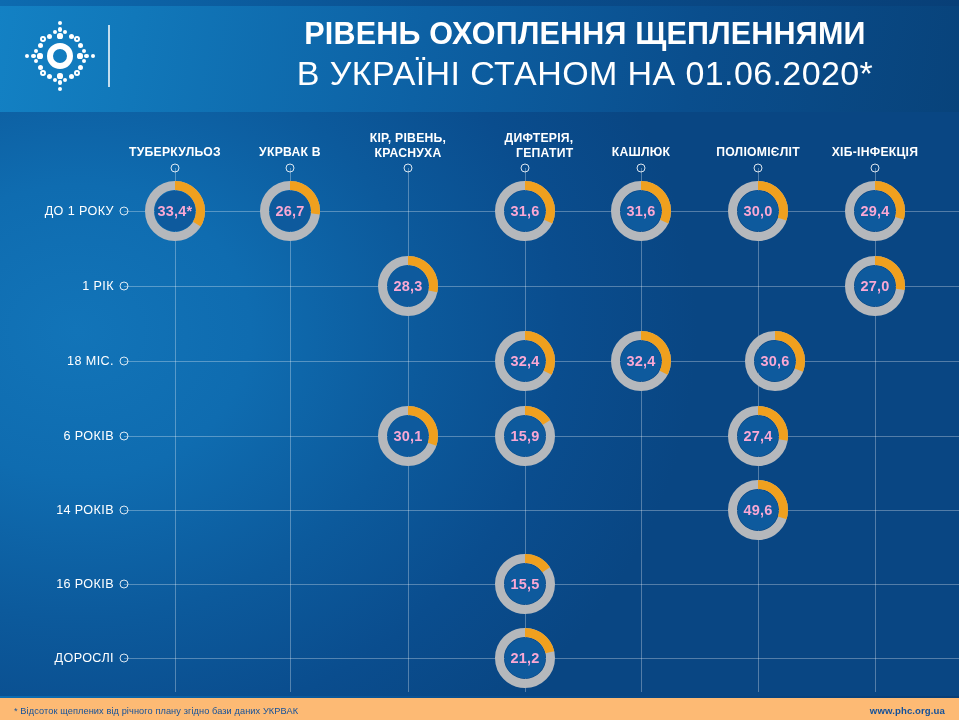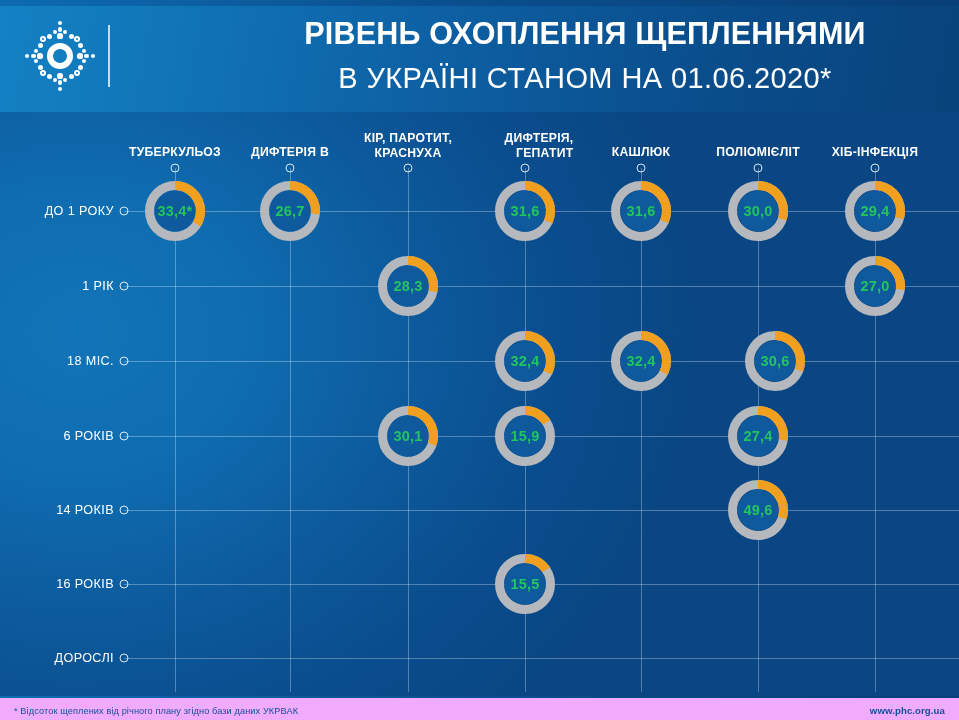--- a/index.html
+++ b/index.html
@@ -20,21 +20,21 @@
   .bg-top-strip {
     position:absolute; left:0; top:0; width:959px; height:6px;
     background:linear-gradient(90deg,#0d6bb0 0%,#0a4e8e 48%,#083f77 100%);
   }
   .header-band {
     position:absolute; left:0; top:0; width:959px; height:112px;
     background:linear-gradient(100deg,#1381c4 0%,#1178ba 14%,#0d61a4 44%,#0a4e8d 72%,#08437b 100%);
   }
   .footer-band {
     position:absolute; left:0; bottom:0; width:959px; height:22px;
-    background:#f0abfc;
+    background:#fdba74;
   }
   .footer-rule {
     position:absolute; left:0; bottom:22px; width:959px; height:2px;
     background:linear-gradient(90deg,#0d6cb1 0%,#0a4e8e 50%,#083e76 100%);
   }
 
   
   .logo { position:absolute; left:18px; top:14px; display:flex; align-items:center; gap:0px; }
   .logo-mark { position:relative; width:84px; height:84px; }
   .logo-dot { position:absolute; border-radius:50%; background:#ffffff; }
@@ -55,22 +55,22 @@
     letter-spacing:.4px;
   }
 
   
   .title-block { position:absolute; right:24px; top:16px; text-align:right; width:700px; }
   .title-1 {
     color:#ffffff; font-weight:bold; font-size:30.5px; letter-spacing:.2px;
     line-height:1.13; white-space:nowrap; text-align:center;
   }
   .title-2 {
-    color:#ffffff; font-weight:normal; font-size:29px; letter-spacing:.4px;
-    line-height:1.2; white-space:nowrap; text-align:center; margin-top:11px;
+    color:#ffffff; font-weight:normal; font-size:34px; letter-spacing:.4px;
+    line-height:1.2; white-space:nowrap; text-align:center; margin-top:3px;
   }
 
   
   .grid-layer { position:absolute; inset:0; }
   .vline {
     position:absolute; width:1px; top:168px; height:524px;
     background:rgba(255,255,255,.30);
   }
   .hline {
     position:absolute; height:1px; left:124px; right:0;
@@ -101,21 +101,21 @@
 
   
   .donut {
     position:absolute; width:66px; height:66px;
     transform:translate(-50%,-50%);
   }
   .donut svg { display:block; width:66px; height:66px; }
   .donut-val {
     position:absolute; left:0; top:0; width:66px; height:66px;
     display:flex; align-items:center; justify-content:center;
-    color:#22c55e; font-weight:bold; font-size:14.5px; letter-spacing:.2px;
+    color:#f9a8d4; font-weight:bold; font-size:14.5px; letter-spacing:.2px;
   }
 
   
   .foot-note {
     position:absolute; left:14px; bottom:4px;
     color:#13519a; font-size:9.2px; letter-spacing:.1px;
   }
   .foot-url {
     position:absolute; right:14px; bottom:4px;
     color:#13519a; font-size:9.6px; font-weight:bold; letter-spacing:.1px;
@@ -202,24 +202,24 @@
       <div class="hline" style="top: 584px;"></div>
       <div class="rowtip" style="top: 584px;"></div>
       <div class="hline" style="top: 658px;"></div>
       <div class="rowtip" style="top: 658px;"></div>
     </div>
   <div class="grid-layer" id="label-layer">
       <div class="col-header" style="left: 175px; top: 145px;">
         <div>ТУБЕРКУЛЬОЗ</div>
       </div>
       <div class="col-header" style="left: 290px; top: 145px;">
-        <div>ДИФТЕРІЯ В</div>
+        <div>УКРВАК В</div>
       </div>
       <div class="col-header" style="left: 408px; top: 131px;">
-        <div>КІР, ПАРОТИТ,</div>
+        <div>КІР, РІВЕНЬ,</div>
         <div>КРАСНУХА</div>
       </div>
       <div class="col-header" style="left: 539px; top: 131px; text-align: right;">
         <div>ДИФТЕРІЯ,</div>
         <div>ГЕПАТИТ</div>
       </div>
       <div class="col-header" style="left: 641px; top: 145px;">
         <div>КАШЛЮК</div>
       </div>
       <div class="col-header" style="left: 758px; top: 145px;">
@@ -371,20 +371,28 @@
         </svg>
         <div class="donut-val">49,6</div>
       </div>
       <div class="donut" style="left: 525px; top: 584px;">
         <svg viewBox="0 0 66 66">
           <circle cx="33" cy="33" r="25.5" fill="none" stroke="#b5b8bc" stroke-width="9"></circle>
           <circle cx="33" cy="33" r="25.5" fill="none" stroke="#f0a01e" stroke-width="9" stroke-dasharray="24.834289926627314 160.22122533307945" transform="rotate(-90 33 33)"></circle>
           <circle cx="33" cy="33" r="20.4" fill="#0e5a9d"></circle>
         </svg>
         <div class="donut-val">15,5</div>
+      </div>
+      <div class="donut" style="left: 525px; top: 658px;">
+        <svg viewBox="0 0 66 66">
+          <circle cx="33" cy="33" r="25.5" fill="none" stroke="#b5b8bc" stroke-width="9"></circle>
+          <circle cx="33" cy="33" r="25.5" fill="none" stroke="#f0a01e" stroke-width="9" stroke-dasharray="33.96689977061284 160.22122533307945" transform="rotate(-90 33 33)"></circle>
+          <circle cx="33" cy="33" r="20.4" fill="#0e5a9d"></circle>
+        </svg>
+        <div class="donut-val">21,2</div>
       </div>
     </div>
 
   <div class="footer-rule"></div>
   <div class="footer-band">
     <div class="foot-note">* Відсоток щеплених від річного плану згідно бази даних УКРВАК</div>
     <div class="foot-url">www.phc.org.ua</div>
   </div>
 
 </div>

